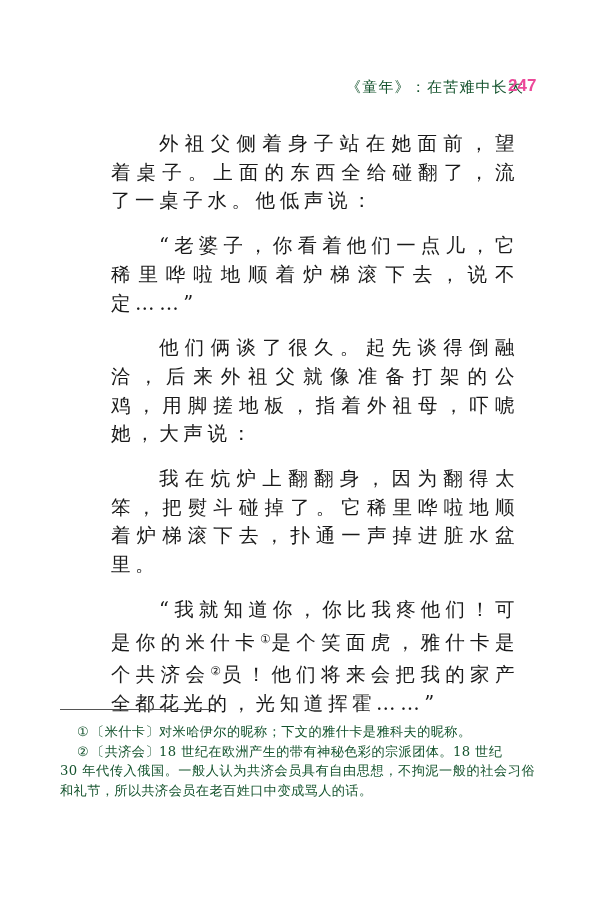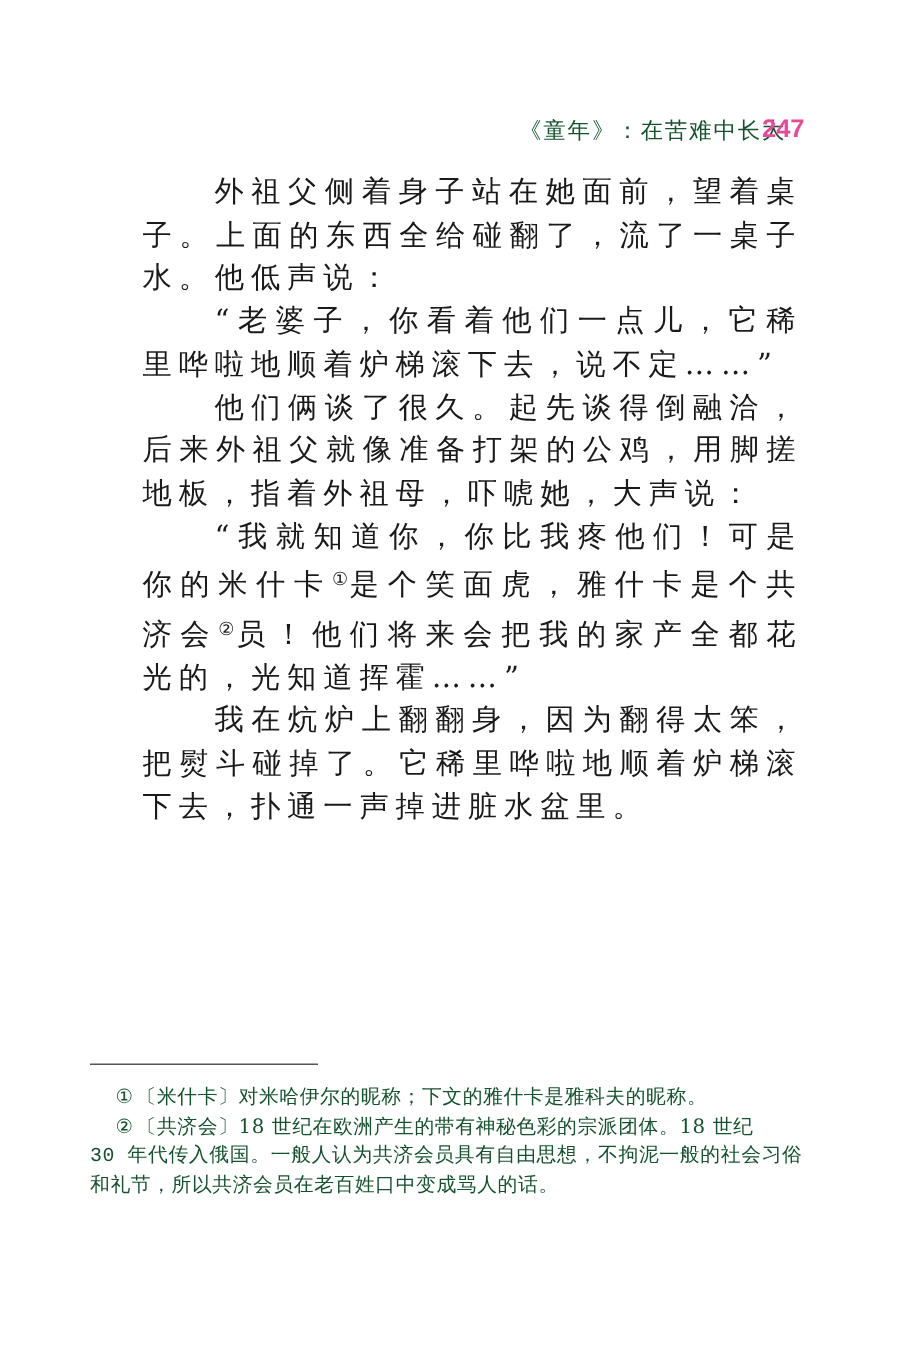--- a/index.html
+++ b/index.html
@@ -43,21 +43,21 @@
     .body-text {
       position: absolute;
       top: 114px;
       left: 95px;
       width: 440px;
       font-size: 19.5px;
       line-height: 28.7px;
       letter-spacing: 4.6px;
     }
     .para {
-      margin: 0;
+      margin: 16px;
       text-indent: 48px;
       text-align: justify;
       text-align-last: left;
       white-space: normal;
       word-break: break-all;
     }
     .sup {
       font-size: 12px;
       vertical-align: 6px;
       letter-spacing: 0;
@@ -82,41 +82,40 @@
     }
     .footnote {
       margin: 0;
       text-align: justify;
       text-align-last: left;
       word-break: break-all;
     }
     .footnote .cont {
       display: block;
       margin-left: -17px;
-      font-family: Liberation Mono, monospace;
     }
     .fn-mark {
       font-size: 13px;
       margin-right: 2px;
     }
   </style>
 </head>
 <body>
 
 <div class="page-header">
   <span class="header-title">《童年》：在苦难中长大</span>
   <span class="page-number">247</span>
 </div>
 
 <div class="body-text">
   <p class="para">外祖父侧着身子站在她面前，望着桌子。上面的东西全给碰翻了，流了一桌子水。他低声说：</p>
   <p class="para">“老婆子，你看着他们一点儿，它稀里哗啦地顺着炉梯滚下去，说不定……”</p>
   <p class="para">他们俩谈了很久。起先谈得倒融洽，后来外祖父就像准备打架的公鸡，用脚搓地板，指着外祖母，吓唬她，大声说：</p>
+  <p class="para">我在炕炉上翻翻身，因为翻得太笨，把熨斗碰掉了。它稀里哗啦地顺着炉梯滚下去，扑通一声掉进脏水盆里。</p>
   <p class="para"><span>“我就知道你，你比我疼他们！可是你的米什卡</span><span class="sup">①</span><span>是个笑面虎，雅什卡是个共济会</span><span class="sup">②</span><span>员！他们将来会把我的家产全都花光的，光知道挥霍……”</span></p>
-  <p class="para">我在炕炉上翻翻身，因为翻得太笨，把熨斗碰掉了。它稀里哗啦地顺着炉梯滚下去，扑通一声掉进脏水盆里。</p>
 </div>
 
 <div class="footnote-rule"></div>
 
 <div class="footnotes">
   <p class="footnote">
     <span class="fn-mark">①</span><span>〔米什卡〕对米哈伊尔的昵称；下文的雅什卡是雅科夫的昵称。</span>
   </p>
   <p class="footnote">
     <span class="fn-mark">②</span><span>〔共济会〕18 世纪在欧洲产生的带有神秘色彩的宗派团体。18 世纪</span>

